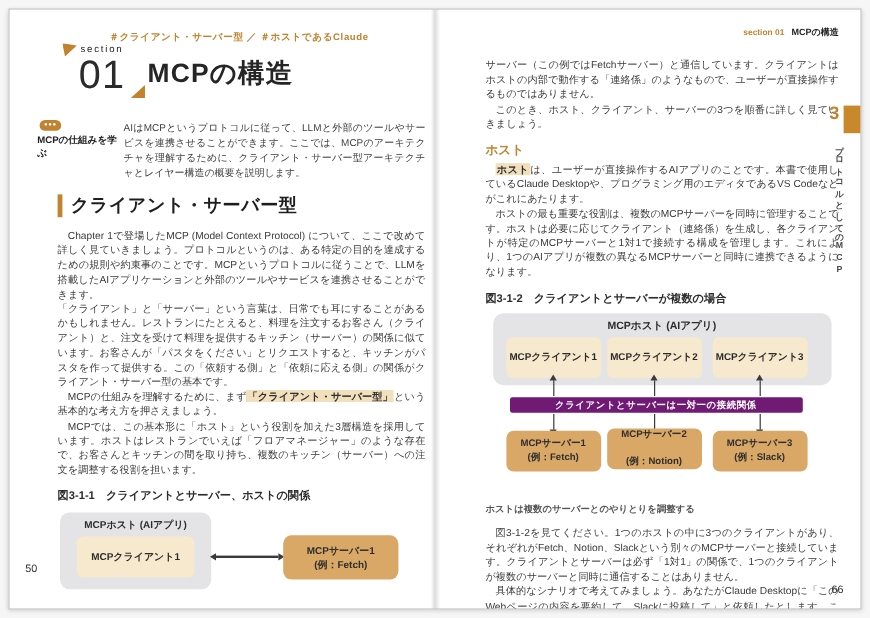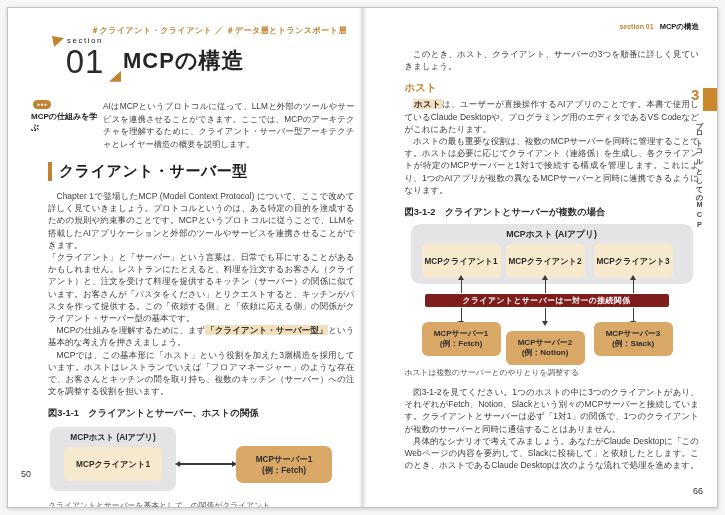--- a/index.html
+++ b/index.html
@@ -45,21 +45,21 @@
 
   
   .lp-body { margin-left:17px; margin-top:12px; }
   .section-heading { border-left:4px solid #c1832f; padding-left:7px; margin:0 0 9px 0;
                      font-size:15px; font-weight:bold; color:#1e1e1e; letter-spacing:.5px; }
   p.body { margin:0; font-size:8.5px; line-height:12.2px; text-align:justify; color:#3b3b3b; }
   p.indent { text-indent:8.5px; }
   .hl { background:#f2dfbc; font-weight:bold; color:#2e2e2e; padding:0 1px; }
 
   .fig-caption { margin:10px 0 5px; font-size:9.3px; font-weight:bold; color:#2d2d2d; }
-  .fig-note { margin:5px 0 8px; font-size:7.8px; font-weight:normal; color:#555; }
+  .fig-note { margin:20px 0 8px; font-size:7.8px; font-weight:bold; color:#555; }
 
   
   .figure1 { position:relative; height:70px; }
   .f1-host { position:absolute; left:2px; top:2px; width:126px; height:64px; background:#e4e4e7; border-radius:8px; }
   .f1-host-label { padding-top:5px; text-align:center; font-size:8.3px; font-weight:bold; color:#2b2b2b; }
   .f1-client { position:absolute; left:16px; top:22px; width:98px; height:34px; background:#f7e9cd; border-radius:5px;
                display:flex; align-items:center; justify-content:center; font-size:8.3px; font-weight:bold; color:#2b2b2b; }
   .f1-server { position:absolute; left:188px; top:21px; width:96px; height:37px; background:#d9a766; border-radius:7px;
                display:flex; flex-direction:column; align-items:center; justify-content:center;
                font-size:8.3px; font-weight:bold; color:#2e2e2e; line-height:11px; }
@@ -78,21 +78,21 @@
   .rp-header .ttl { color:#222; font-weight:bold; }
   .sub-heading { margin:9px 0 3px; font-size:10.5px; font-weight:bold; color:#c1832f; }
 
   
   .figure2 { position:relative; height:138px; margin-top:2px; }
   .f2-host { position:absolute; left:6px; top:0; width:282px; height:60px; background:#e4e4e7; border-radius:9px; }
   .f2-host-label { padding-top:5px; text-align:center; font-size:8.8px; font-weight:bold; color:#2b2b2b; }
   .f2-client { position:absolute; top:20px; width:79px; height:34px; background:#f7e9cd; border-radius:5px;
                display:flex; align-items:center; justify-content:center; font-size:8.2px; font-weight:bold; color:#2b2b2b; }
   .f2-c0 { left:17px; } .f2-c1 { left:101px; } .f2-c2 { left:189px; }
-  .banner { position:absolute; left:20px; top:70px; width:244px; height:13px; background:#7f1d1d; border-radius:2px;
+  .banner { position:absolute; left:20px; top:70px; width:244px; height:13px; background:#701a75; border-radius:2px;
             color:#fff; font-size:7.8px; font-weight:bold; text-align:center; line-height:13px; letter-spacing:.5px; }
   .f2-server { position:absolute; top:98px; width:79px; height:34px; background:#d9a766; border-radius:6px;
                display:flex; flex-direction:column; align-items:center; justify-content:center;
                font-size:8px; font-weight:bold; color:#2e2e2e; line-height:10.5px; }
   .arrow-v { position:absolute; width:1.5px; background:#3a3a3a; }
   .au { top:56px; height:13px; } .ad { top:84px; height:13px; }
   .ax0 { left:56px; } .ax1 { left:140px; } .ax2 { left:228px; }
   .head-top::before { content:""; position:absolute; top:-5px; left:-2.5px;
                       border-left:3.2px solid transparent; border-right:3.2px solid transparent; border-bottom:5.5px solid #3a3a3a; }
   .head-bottom::after { content:""; position:absolute; bottom:-5px; left:-2.5px;
@@ -105,21 +105,21 @@
                     font-size:7.3px; font-weight:bold; color:#4a4a4a; letter-spacing:1px; z-index:6; }
 </style>
 </head>
 <body>
 
 <div class="spread">
 
   <div class="page left">
 
     <div class="lp-header">
-      <div class="tags">＃クライアント・クライアント ／ ＃データ層とトランスポート層</div>
+      <div class="tags">＃クライアント・サーバー型 ／ ＃ホストであるClaude</div>
       <div class="section-block">
         <span class="tri tri-a"></span>
         <div class="section-word">section</div>
         <div class="section-num">01</div>
         <span class="tri tri-b"></span>
       </div>
       <div class="page-title">MCPの構造</div>
     </div>
 
     <div class="objective-row">
@@ -158,20 +158,21 @@
 
     <div class="lp-pagenum">50</div>
   </div>
 
   <div class="page right">
 
     <div class="rp-header">
       <span class="sec">section 01</span><span class="ttl">MCPの構造</span>
     </div>
 
+    <p class="body">サーバー（この例ではFetchサーバー）と通信しています。クライアントはホストの内部で動作する「連絡係」のようなもので、ユーザーが直接操作するものではありません。</p>
     <p class="body indent">このとき、ホスト、クライアント、サーバーの3つを順番に詳しく見ていきましょう。</p>
 
     <h3 class="sub-heading">ホスト</h3>
 
     <p class="body indent"><span class="hl">ホスト</span><span>は、ユーザーが直接操作するAIアプリのことです。本書で使用しているClaude Desktopや、プログラミング用のエディタであるVS Codeなどがこれにあたります。</span></p>
     <p class="body indent">ホストの最も重要な役割は、複数のMCPサーバーを同時に管理することです。ホストは必要に応じてクライアント（連絡係）を生成し、各クライアントが特定のMCPサーバーと1対1で接続する構成を管理します。これにより、1つのAIアプリが複数の異なるMCPサーバーと同時に連携できるようになります。</p>
 
     <div class="fig-caption">図3-1-2　クライアントとサーバーが複数の場合</div>
 
     <div class="figure2">
@@ -189,21 +190,21 @@
       <div class="banner">クライアントとサーバーは一対一の接続関係</div>
 
       <div class="arrow-v ad ax0 head-bottom"></div>
       <div class="arrow-v ad ax1 head-bottom"></div>
       <div class="arrow-v ad ax2 head-bottom"></div>
 
       <div class="f2-server f2-c0" style="top:98px;">
         <span>MCPサーバー1</span>
         <span>(例：Fetch)</span>
       </div>
-      <div class="f2-server f2-c1" style="top:107px;">
+      <div class="f2-server f2-c1" style="top:96px;justify-content:space-between;">
         <span>MCPサーバー2</span>
         <span>(例：Notion)</span>
       </div>
       <div class="f2-server f2-c2" style="top:98px;">
         <span>MCPサーバー3</span>
         <span>(例：Slack)</span>
       </div>
     </div>
 
     <div class="fig-note">ホストは複数のサーバーとのやりとりを調整する</div>

